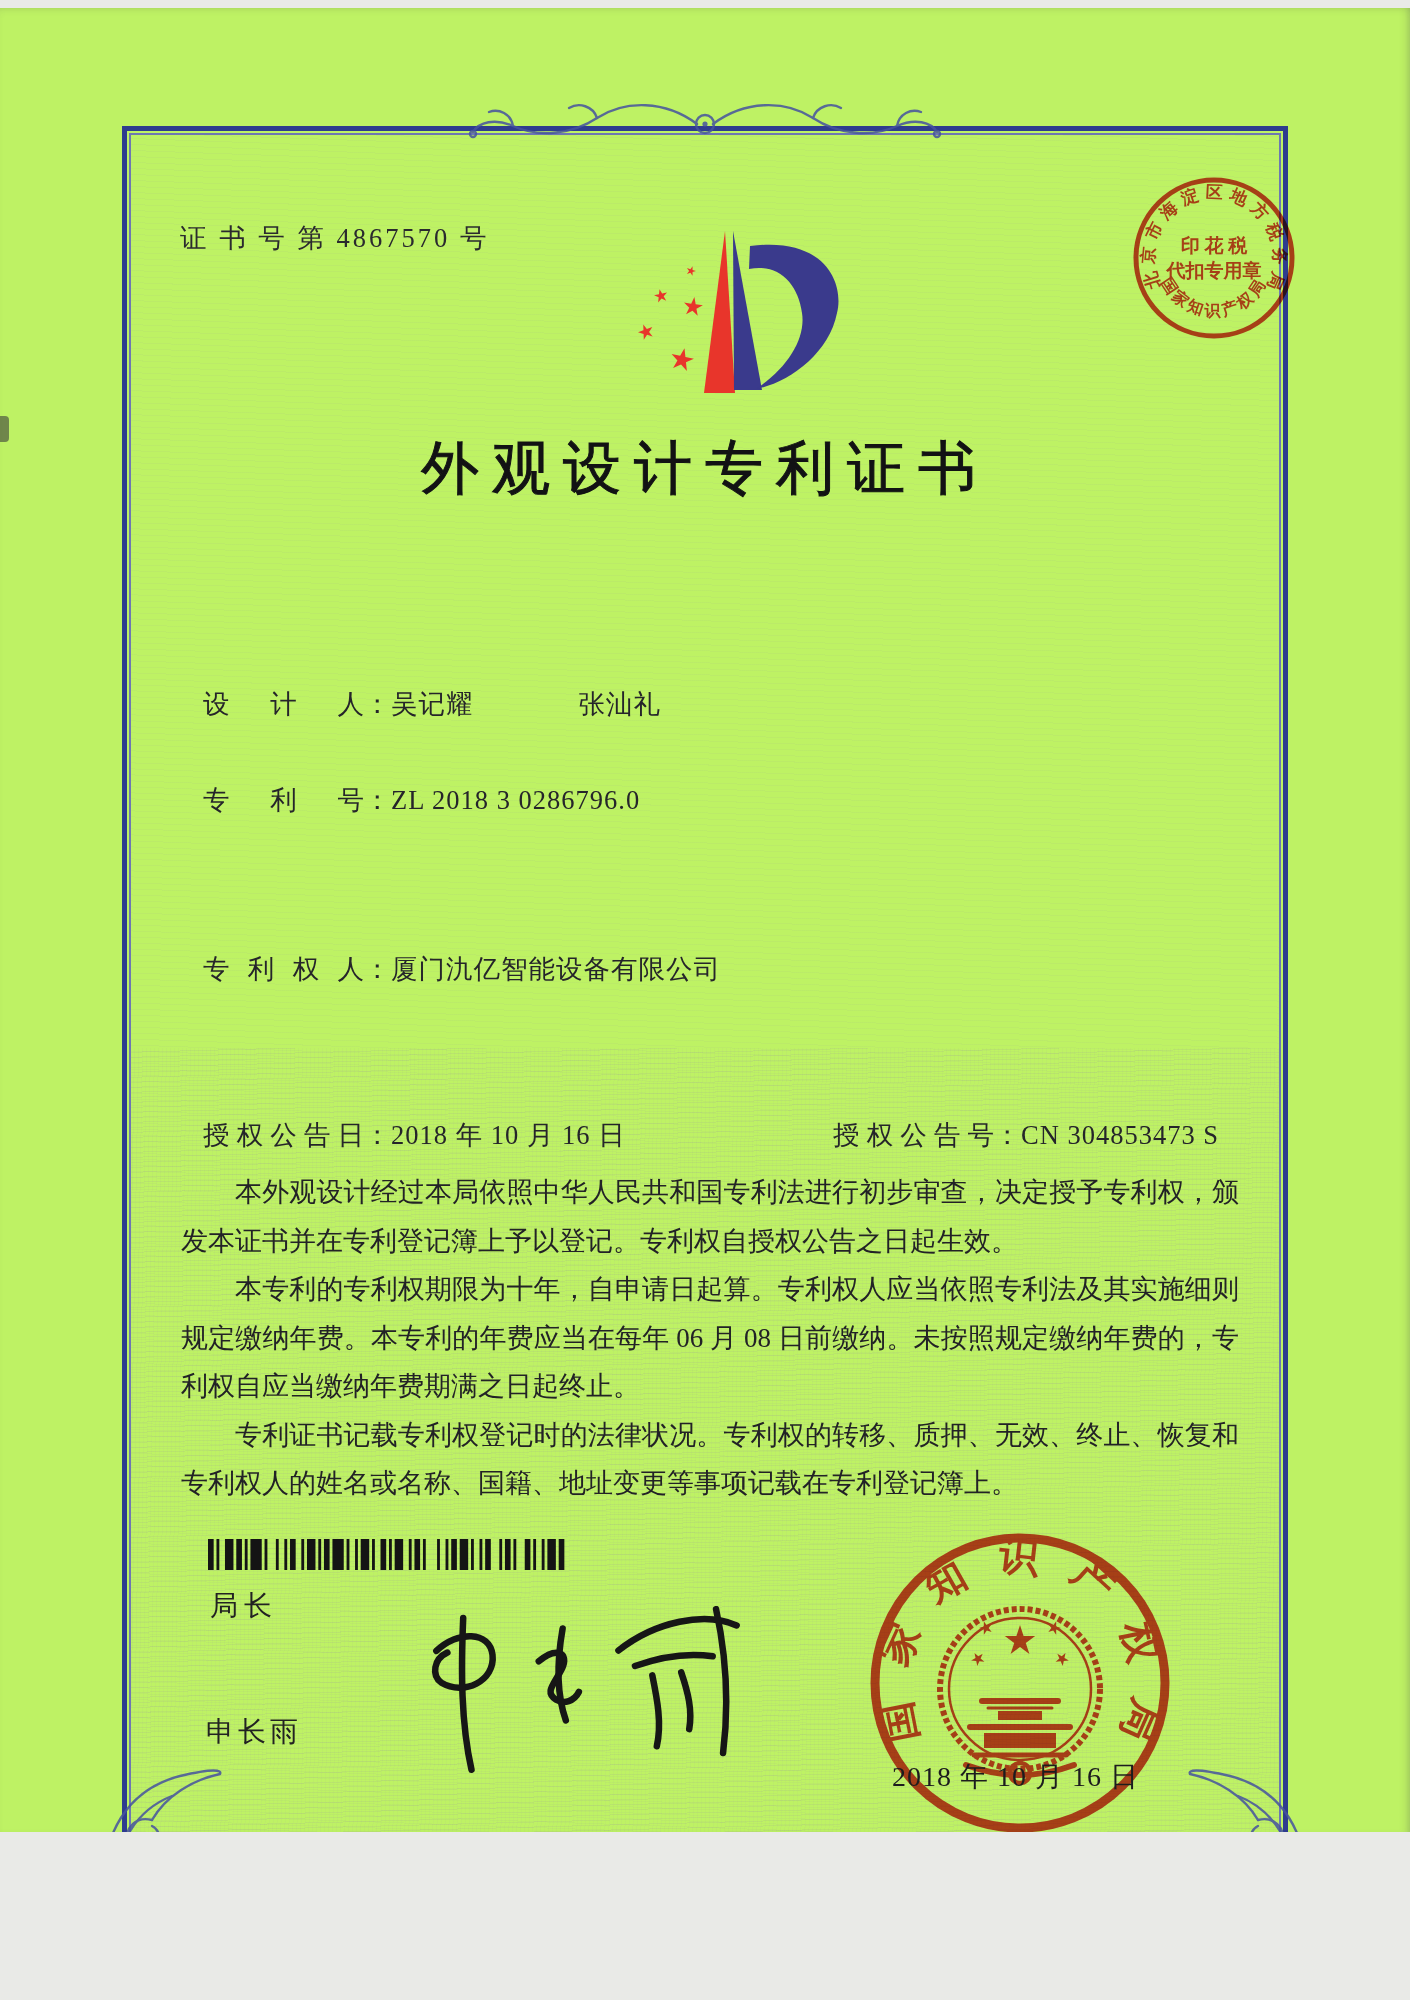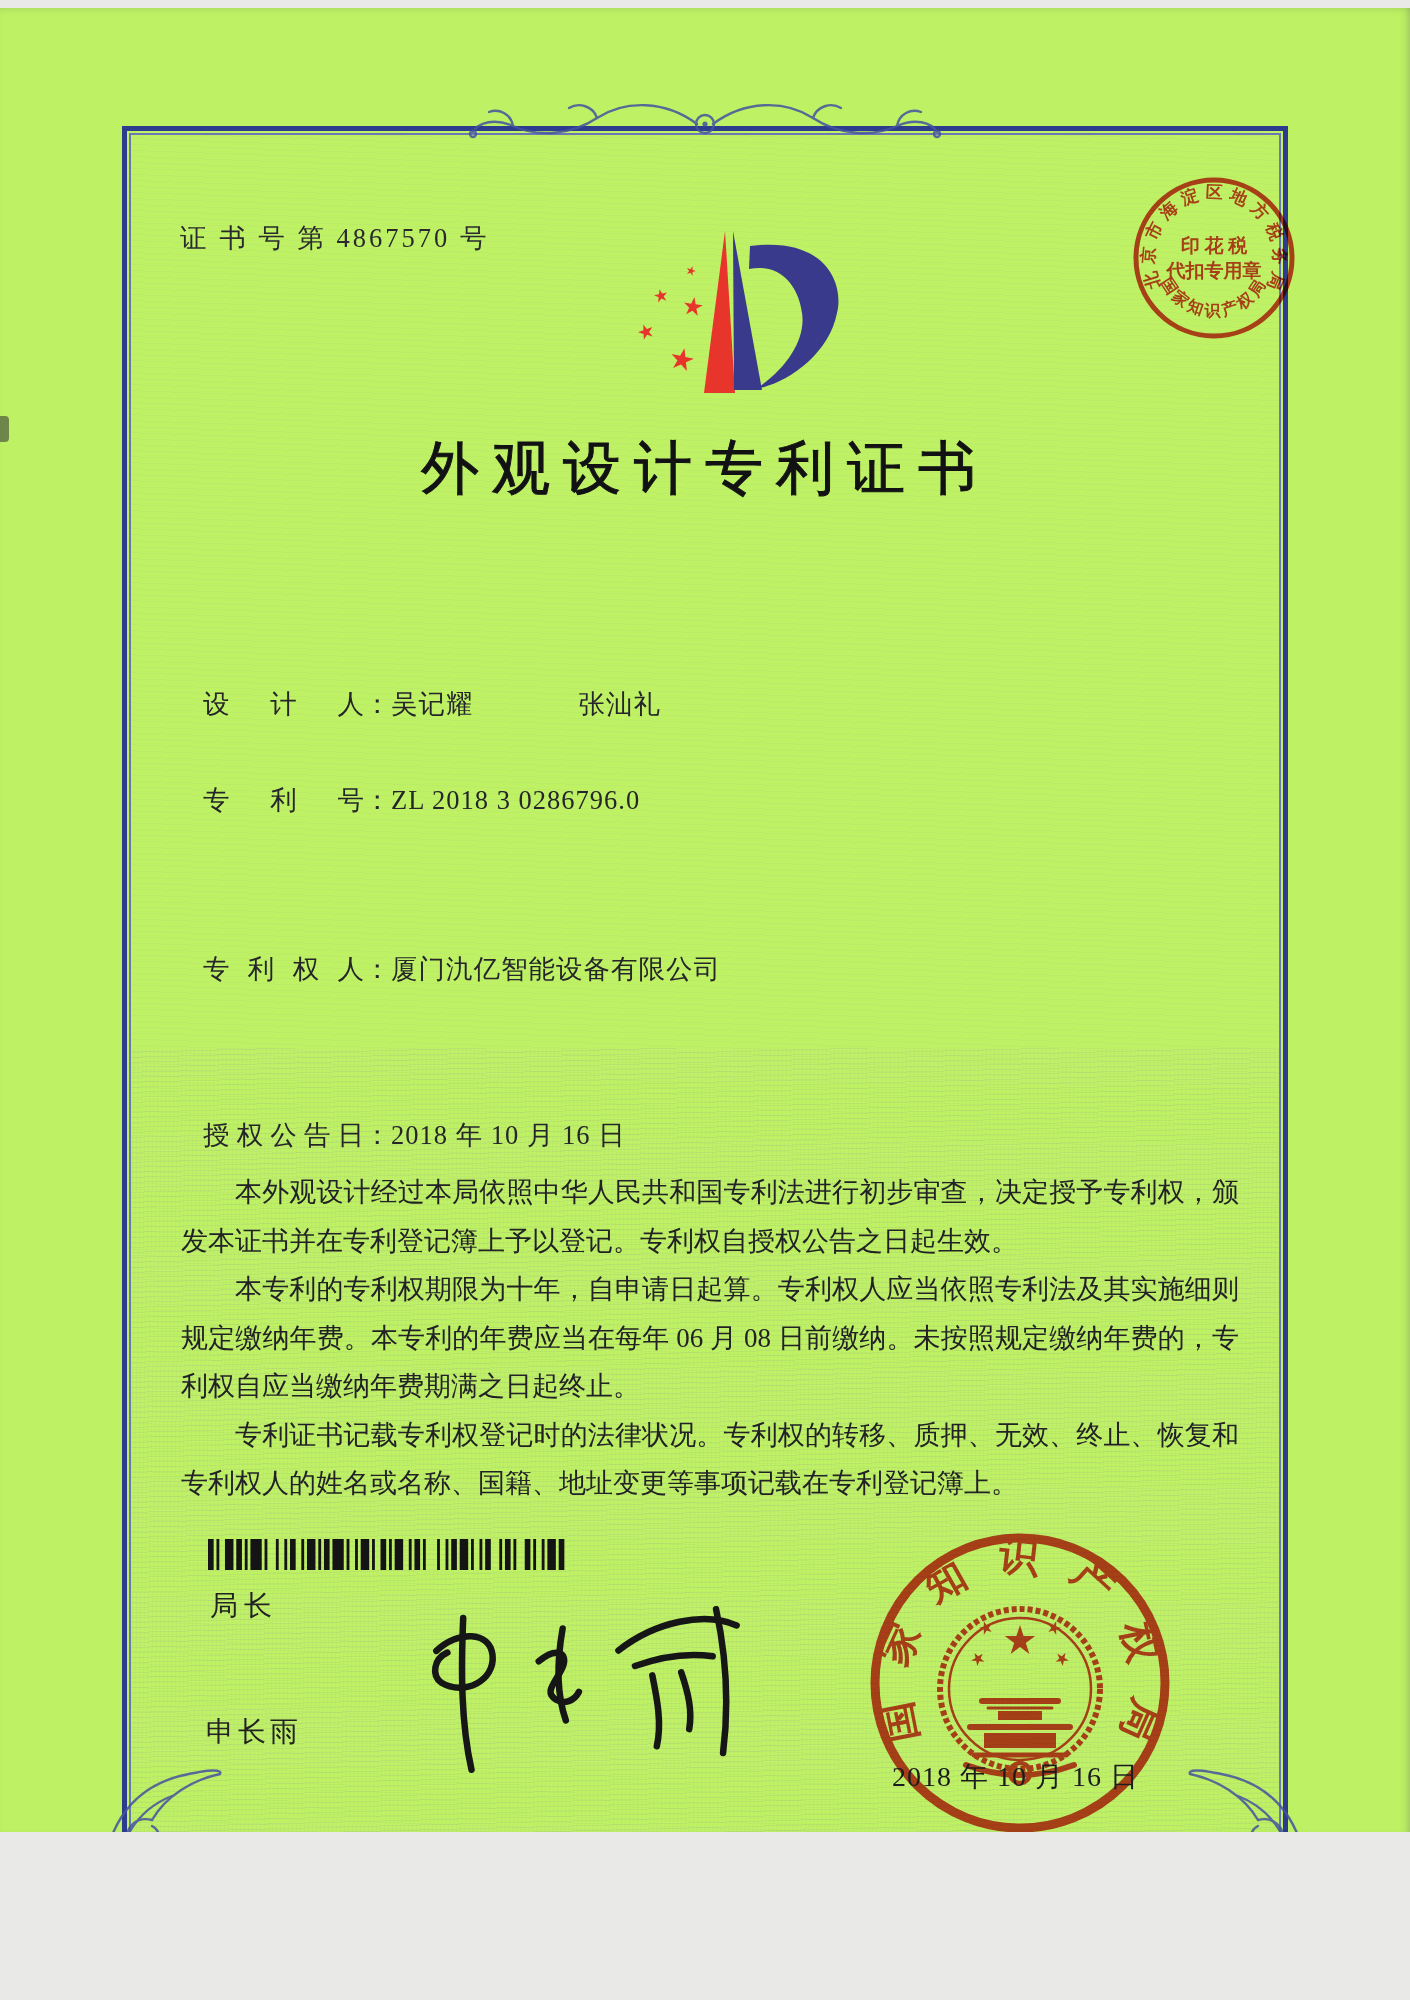--- a/index.html
+++ b/index.html
@@ -146,20 +146,23 @@
     <span class="flabel">设计人</span><span class="colon">：</span><span class="fvalue">吴记耀</span><span class="fvalue designer-2">张汕礼</span>
   </div>
   <div class="frow row-patentno">
     <span class="flabel">专利号</span><span class="colon">：</span><span class="fvalue">ZL 2018 3 0286796.0</span>
   </div>
   <div class="frow row-patentee">
     <span class="flabel">专利权人</span><span class="colon">：</span><span class="fvalue">厦门氿亿智能设备有限公司</span>
   </div>
   <div class="frow row-grantdate">
     <span class="flabel">授权公告日</span><span class="colon">：</span><span class="fvalue">2018 年 10 月 16 日</span>
+  </div>
+  <div class="frow row-grantno">
+    <span class="flabel">授权公告号</span><span class="colon">：</span><span class="fvalue">CN 304853473 S</span>
   </div>
 
   <div class="paras">
     <p>本外观设计经过本局依照中华人民共和国专利法进行初步审查，决定授予专利权，颁发本证书并在专利登记簿上予以登记。专利权自授权公告之日起生效。</p>
     <p>本专利的专利权期限为十年，自申请日起算。专利权人应当依照专利法及其实施细则规定缴纳年费。本专利的年费应当在每年 06 月 08 日前缴纳。未按照规定缴纳年费的，专利权自应当缴纳年费期满之日起终止。</p>
     <p>专利证书记载专利权登记时的法律状况。专利权的转移、质押、无效、终止、恢复和专利权人的姓名或名称、国籍、地址变更等事项记载在专利登记簿上。</p>
   </div>
 
   <svg class="barcode" id="barcode" viewBox="0 0 362 31" preserveAspectRatio="none">
       <rect x="0.00" y="0" width="5.66" height="31" fill="#141414"></rect>

